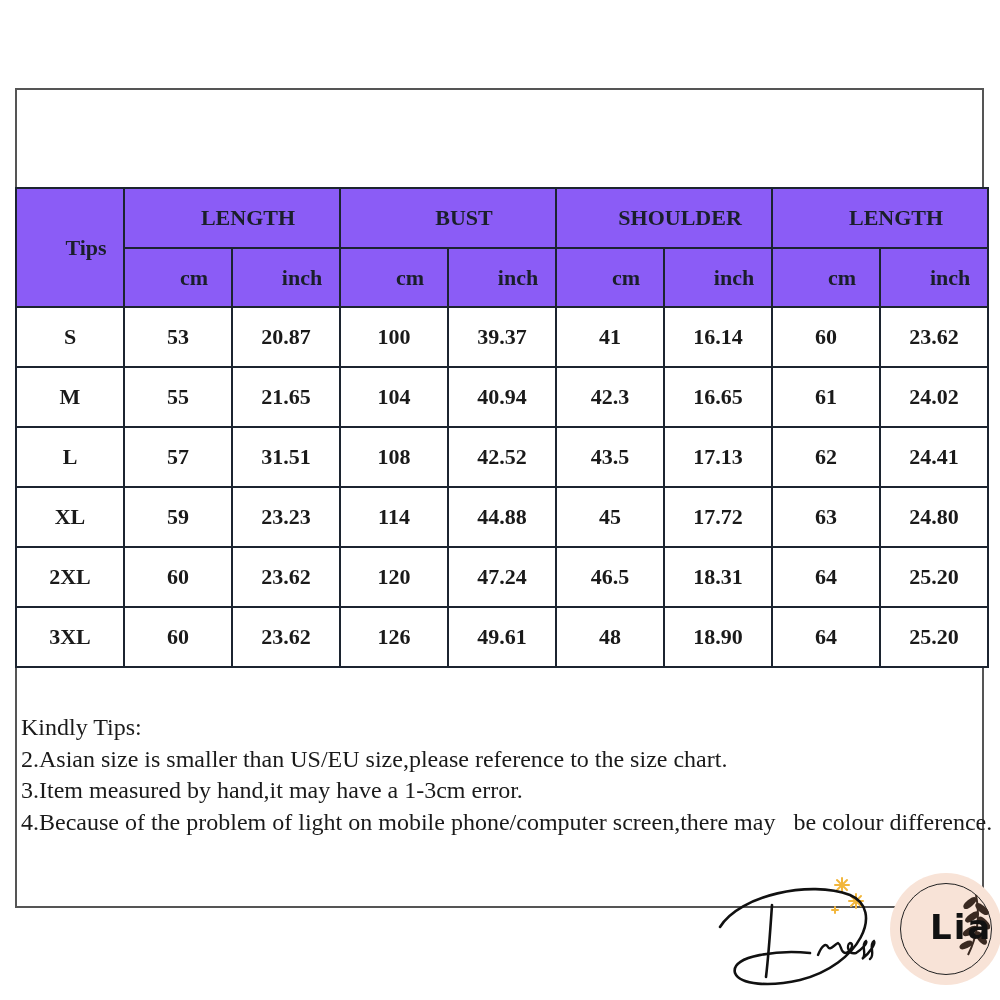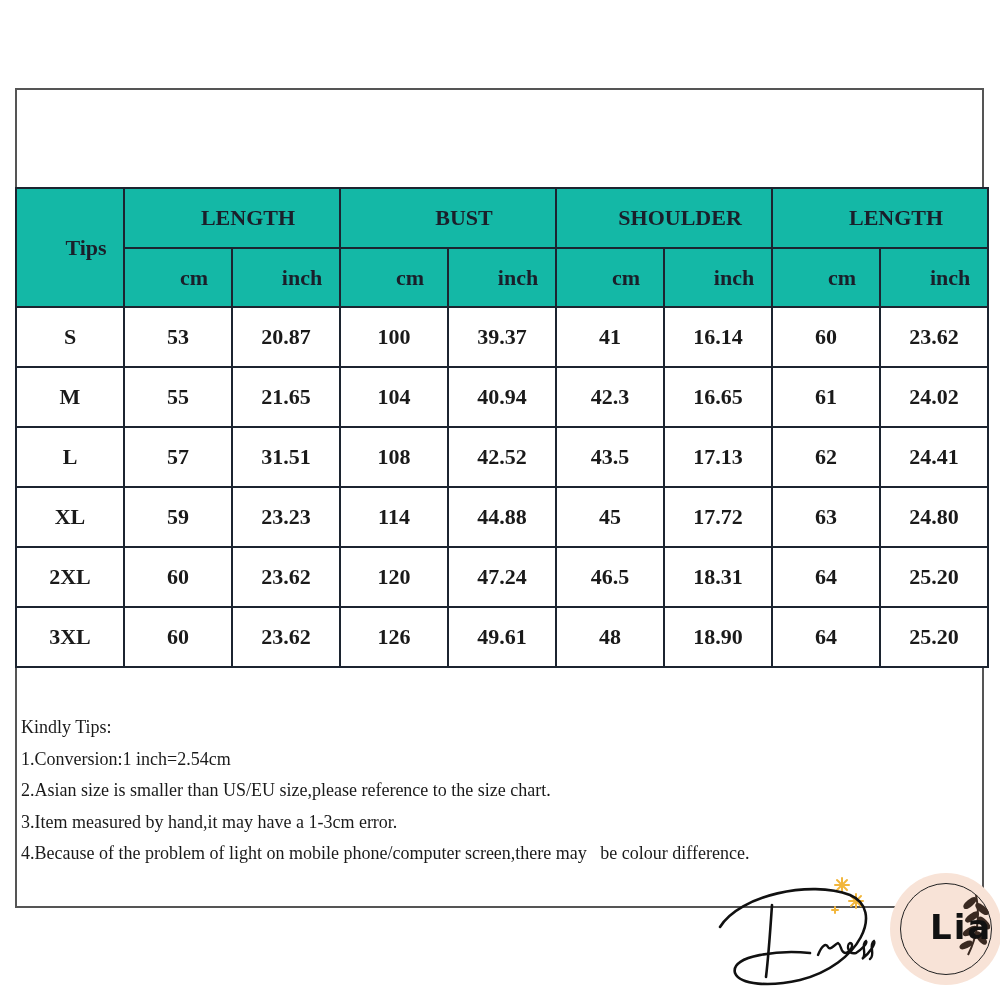--- a/index.html
+++ b/index.html
@@ -1,27 +1,27 @@
 <!DOCTYPE html>
 <html><head>
 <meta charset="utf-8">
 <style>
   html,body{margin:0;padding:0;background:#ffffff;}
   body{width:1000px;height:1000px;position:relative;overflow:hidden;font-family:"Liberation Serif","DejaVu Serif",serif;color:#111;}
   .frame{position:absolute;left:15px;top:88px;width:969px;height:820px;border:2px solid #555;box-sizing:border-box;background:#fff;}
   .title{position:absolute;left:0;top:0;width:100%;height:99px;display:flex;align-items:center;justify-content:center;font-size:50px;color:#111;letter-spacing:0.5px;}
   table.chart{position:absolute;left:-2px;top:97px;border-collapse:collapse;table-layout:fixed;width:971px;}
   table.chart td, table.chart th{border:2px solid #1c2430;text-align:center;vertical-align:middle;font-weight:bold;padding:0;font-size:22px;}
-  table.chart th{background:#14b8a6;color:#1a1f2a;padding-left:32px;}
+  table.chart th{background:#8b5cf6;color:#1a1f2a;padding-left:32px;}
   table.chart th.grp{height:58px;font-size:22px;}
   table.chart th.unit{height:57px;}
   table.chart td{height:58px;background:#fff;color:#1a1a1a;}
   col.c0{width:108px;}
   col.cn{width:108px;}
-  .tips{position:absolute;left:4px;top:622px;font-size:18px;line-height:31.5px;color:#1a1a1a;}
+  .tips{position:absolute;left:4px;top:622px;font-size:24px;line-height:31.5px;color:#1a1a1a;}
   .tips div{white-space:nowrap;}
   .logo{position:absolute;left:700px;top:855px;width:290px;height:140px;}
   .logo .circle{position:absolute;left:190px;top:18px;width:112px;height:112px;border-radius:50%;background:#f8e3d7;}
   .logo .ring{position:absolute;left:200px;top:28px;width:92px;height:92px;border-radius:50%;border:1.5px solid #222;box-sizing:border-box;}
   .logo .script{position:absolute;left:0;top:0;}
   .logo .lia{position:absolute;left:230px;top:52px;font-family:"DejaVu Sans",sans-serif;font-weight:bold;font-size:34px;color:#111;letter-spacing:2px;}
 </style>
 </head>
 <body>
 
@@ -123,21 +123,20 @@
         <td>48</td>
         <td>18.90</td>
         <td>64</td>
         <td>25.20</td>
       </tr>
     </tbody>
   </table>
 
   <div class="tips">
     <div>Kindly Tips:</div>
-    <div>1.Conversion:1 inch=2.54cm</div>
     <div>2.Asian size is smaller than US/EU size,please reference to the size chart.</div>
     <div>3.Item measured by hand,it may have a 1-3cm error.</div>
     <div style="white-space:pre;">4.Because of the problem of light on mobile phone/computer screen,there may   be colour difference.</div>
   </div>
 </div>
 
 <div class="logo">
   <div class="circle"></div>
   <div class="ring"></div>
   <svg class="script" width="290" height="140" viewBox="0 0 290 140">

